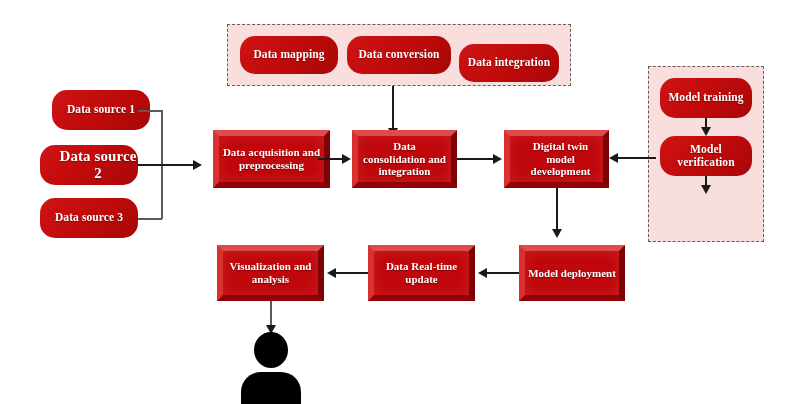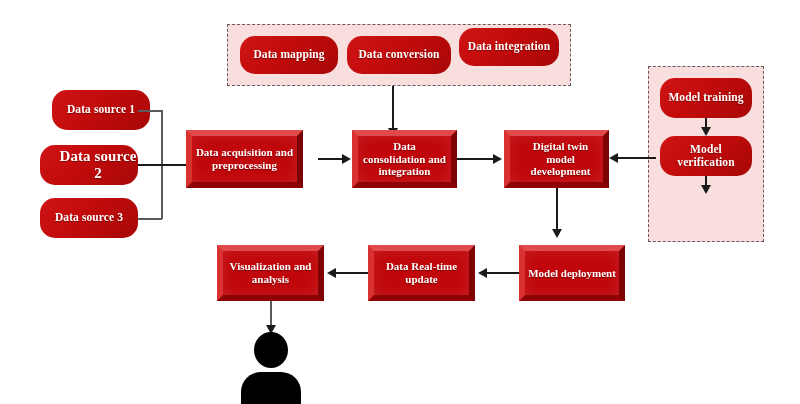--- a/index.html
+++ b/index.html
@@ -74,21 +74,21 @@
   <div class="arw arw-r" style="left:193px;top:160px;"></div>
 
   <div class="group" style="left:227px;top:24px;width:344px;height:62px;">
   </div>
   <div class="rbox" style="left:240px;top:36px;width:98px;height:38px;font-size:11.5px;">
     <span>Data mapping</span>
   </div>
   <div class="rbox" style="left:347px;top:36px;width:104px;height:38px;font-size:11.5px;">
     <span>Data conversion</span>
   </div>
-  <div class="rbox" style="left:459px;top:28px;width:100px;height:38px;font-size:11.5px;">
+  <div class="rbox" style="left:459px;top:44px;width:100px;height:38px;font-size:11.5px;">
     <span>Data integration</span>
   </div>
 
   <div class="ln lnv" style="left:392px;top:86px;height:45px;"></div>
   <div class="arw arw-d" style="left:388px;top:128px;"></div>
 
   <div class="group" style="left:648px;top:66px;width:116px;height:176px;">
   </div>
   <div class="rbox" style="left:660px;top:78px;width:92px;height:40px;font-size:11.5px;">
     <span>Model training</span>
@@ -98,21 +98,21 @@
   </div>
 
   <div class="ln lnv" style="left:705px;top:118px;height:11px;"></div>
   <div class="arw arw-d" style="left:701px;top:127px;"></div>
   <div class="ln lnv" style="left:705px;top:176px;height:10px;"></div>
   <div class="arw arw-d" style="left:701px;top:185px;"></div>
 
   <div class="ln lnh" style="left:617px;top:157px;width:39px;"></div>
   <div class="arw arw-l" style="left:609px;top:153px;"></div>
 
-  <div class="bbox" style="left:186px;top:130px;width:117px;height:58px;font-size:11px;justify-content:center;">
+  <div class="bbox" style="left:213px;top:130px;width:117px;height:58px;font-size:11px;justify-content:center;">
     <span class="lbl">Data acquisition and preprocessing</span>
   </div>
   <div class="bbox" style="left:352px;top:130px;width:105px;height:58px;font-size:11px;">
     <span class="lbl">Data consolidation and integration</span>
   </div>
   <div class="bbox" style="left:504px;top:130px;width:105px;height:58px;font-size:11px;padding-left:8px;">
     <span class="lbl">Digital twin model development</span>
   </div>
 
   <div class="ln lnh" style="left:318px;top:158px;width:26px;"></div>

